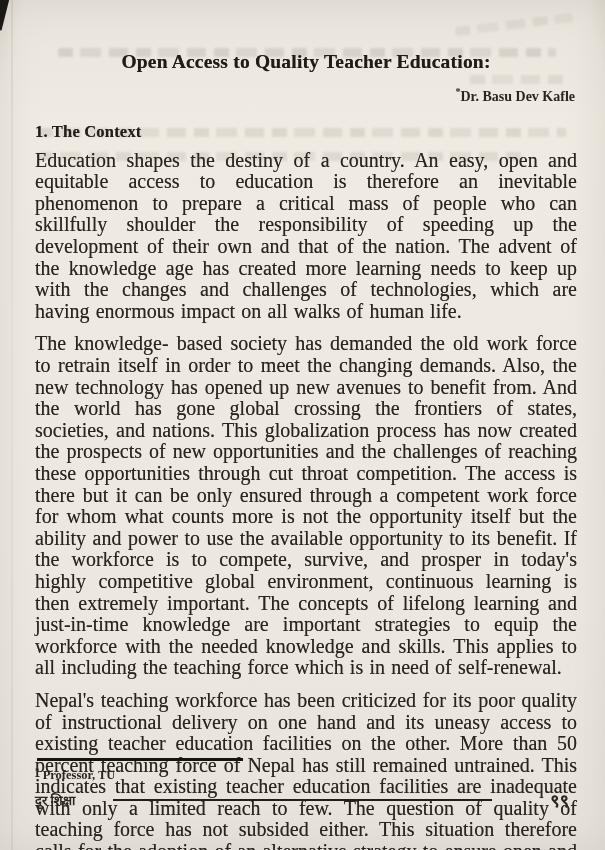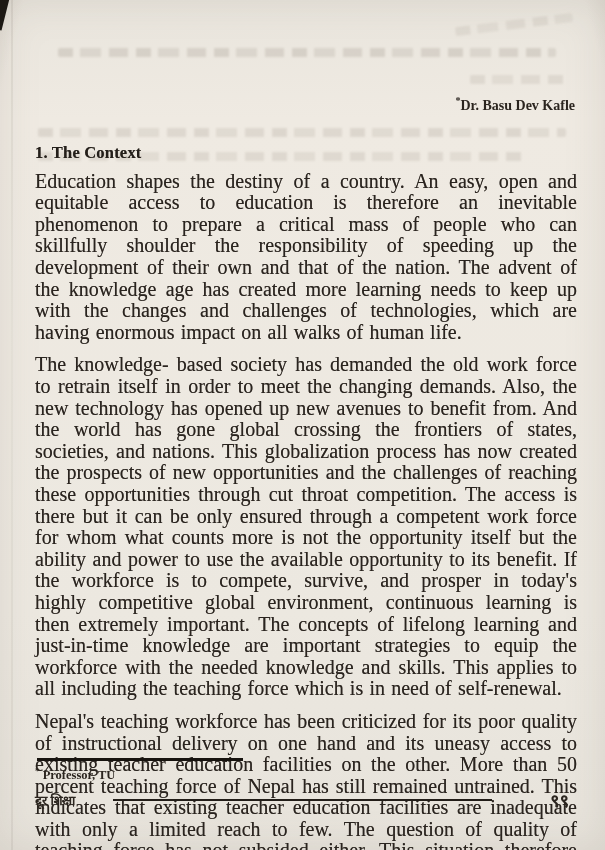--- a/index.html
+++ b/index.html
@@ -35,25 +35,25 @@
   }
   .content { position: absolute; left: 35px; top: 48px; width: 542px; }
   .title {
     margin: 0; text-align: center; font-weight: bold;
     font-size: 19.5px; line-height: 27px; color: #211c17;
     text-shadow: 0 0 0.6px rgba(33,28,23,0.7);
     letter-spacing: 0.2px;
   }
   .author-line {
     text-align: right; font-weight: bold; font-size: 14px;
-    margin-top: 20px; padding-right: 2px; color: #2b251f;
+    margin-top: 11px; padding-right: 2px; color: #2b251f;
   }
   .author-line sup { font-size: 10px; }
   .section-heading {
-    margin: 29px 0 8px 0; font-size: 16.5px; font-weight: bold;
+    margin: 17px 0 8px 0; font-size: 16.5px; font-weight: bold;
     color: #241f1a; text-shadow: 0 0 0.5px rgba(36,31,26,0.6);
     letter-spacing: 0.2px;
   }
   .para {
     margin: 0 0 11px 0;
     font-size: 20px; line-height: 21.6px;
     text-align: justify;
     color: #2a241f;
     text-shadow: 0 0 0.5px rgba(42,36,31,0.55);
     word-spacing: 1.2px;
@@ -76,21 +76,21 @@
   <div class="crease"></div>
 
   <div class="ghost" style="left:58px; top:48px; width:498px;"></div>
   <div class="ghost" style="left:455px; top:20px; width:118px; transform:rotate(-7deg); opacity:0.3;"></div>
   <div class="ghost" style="left:38px; top:128px; width:528px; opacity:0.42;"></div>
   <div class="ghost" style="left:38px; top:152px; width:488px; opacity:0.38;"></div>
   <div class="ghost" style="left:470px; top:75px; width:100px; opacity:0.35;"></div>
 
   <div class="content">
     <h1 class="title">
-      <br>
+      <span>Open Access to Quality Teacher Education:</span><br>
     </h1>
 
     <div class="author-line">
       <sup>*</sup><span>Dr. Basu Dev Kafle</span>
     </div>
 
     <h2 class="section-heading">1. The Context</h2>
 
     <p class="para">Education shapes the destiny of a country. An easy, open and equitable access to education is therefore an inevitable phenomenon to prepare a critical mass of people who can skillfully shoulder the responsibility of speeding up the development of their own and that of the nation. The advent of the knowledge age has created more learning needs to keep up with the changes and challenges of technologies, which are having enormous impact on all walks of human life.</p>
     <p class="para">The knowledge- based society has demanded the old work force to retrain itself in order to meet the changing demands. Also, the new technology has opened up new avenues to benefit from. And the world has gone global crossing the frontiers of states, societies, and nations. This globalization process has now created the prospects of new opportunities and the challenges of reaching these opportunities through cut throat competition. The access is there but it can be only ensured through a competent work force for whom what counts more is not the opportunity itself but the ability and power to use the available opportunity to its benefit. If the workforce is to compete, survive, and prosper in today's highly competitive global environment, continuous learning is then extremely important. The concepts of lifelong learning and just-in-time knowledge are important strategies to equip the workforce with the needed knowledge and skills. This applies to all including the teaching force which is in need of self-renewal.</p>

